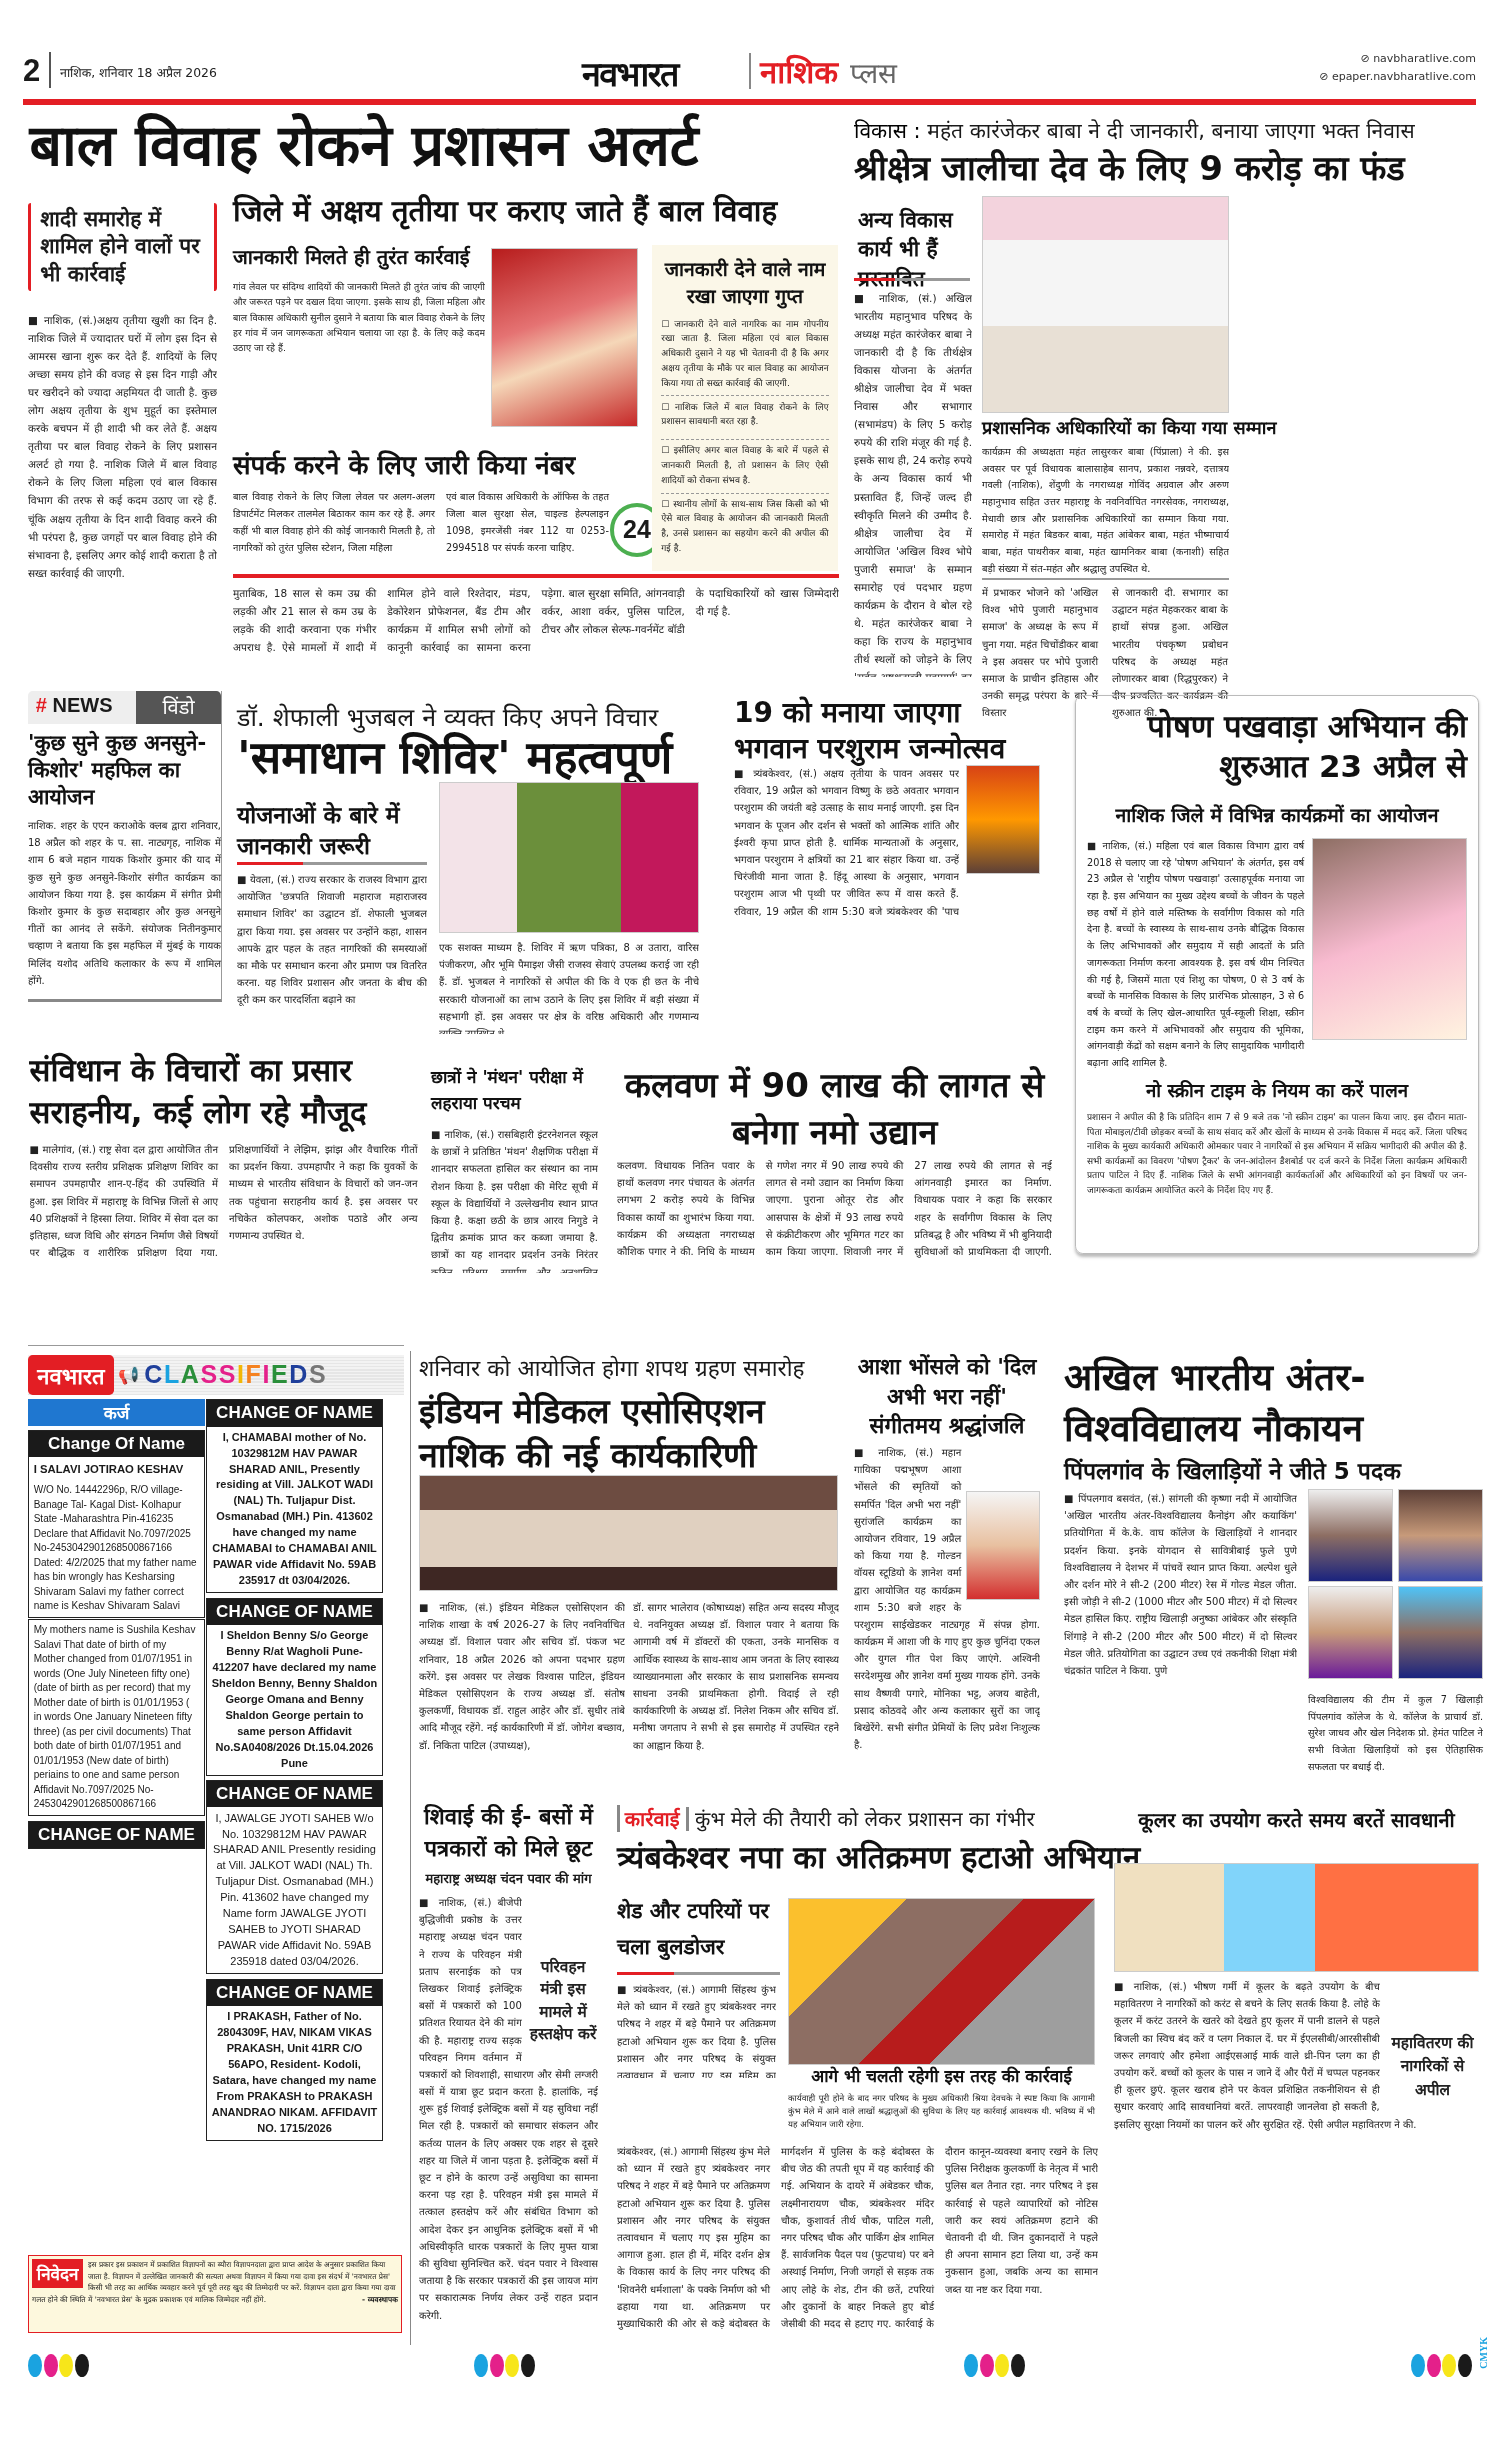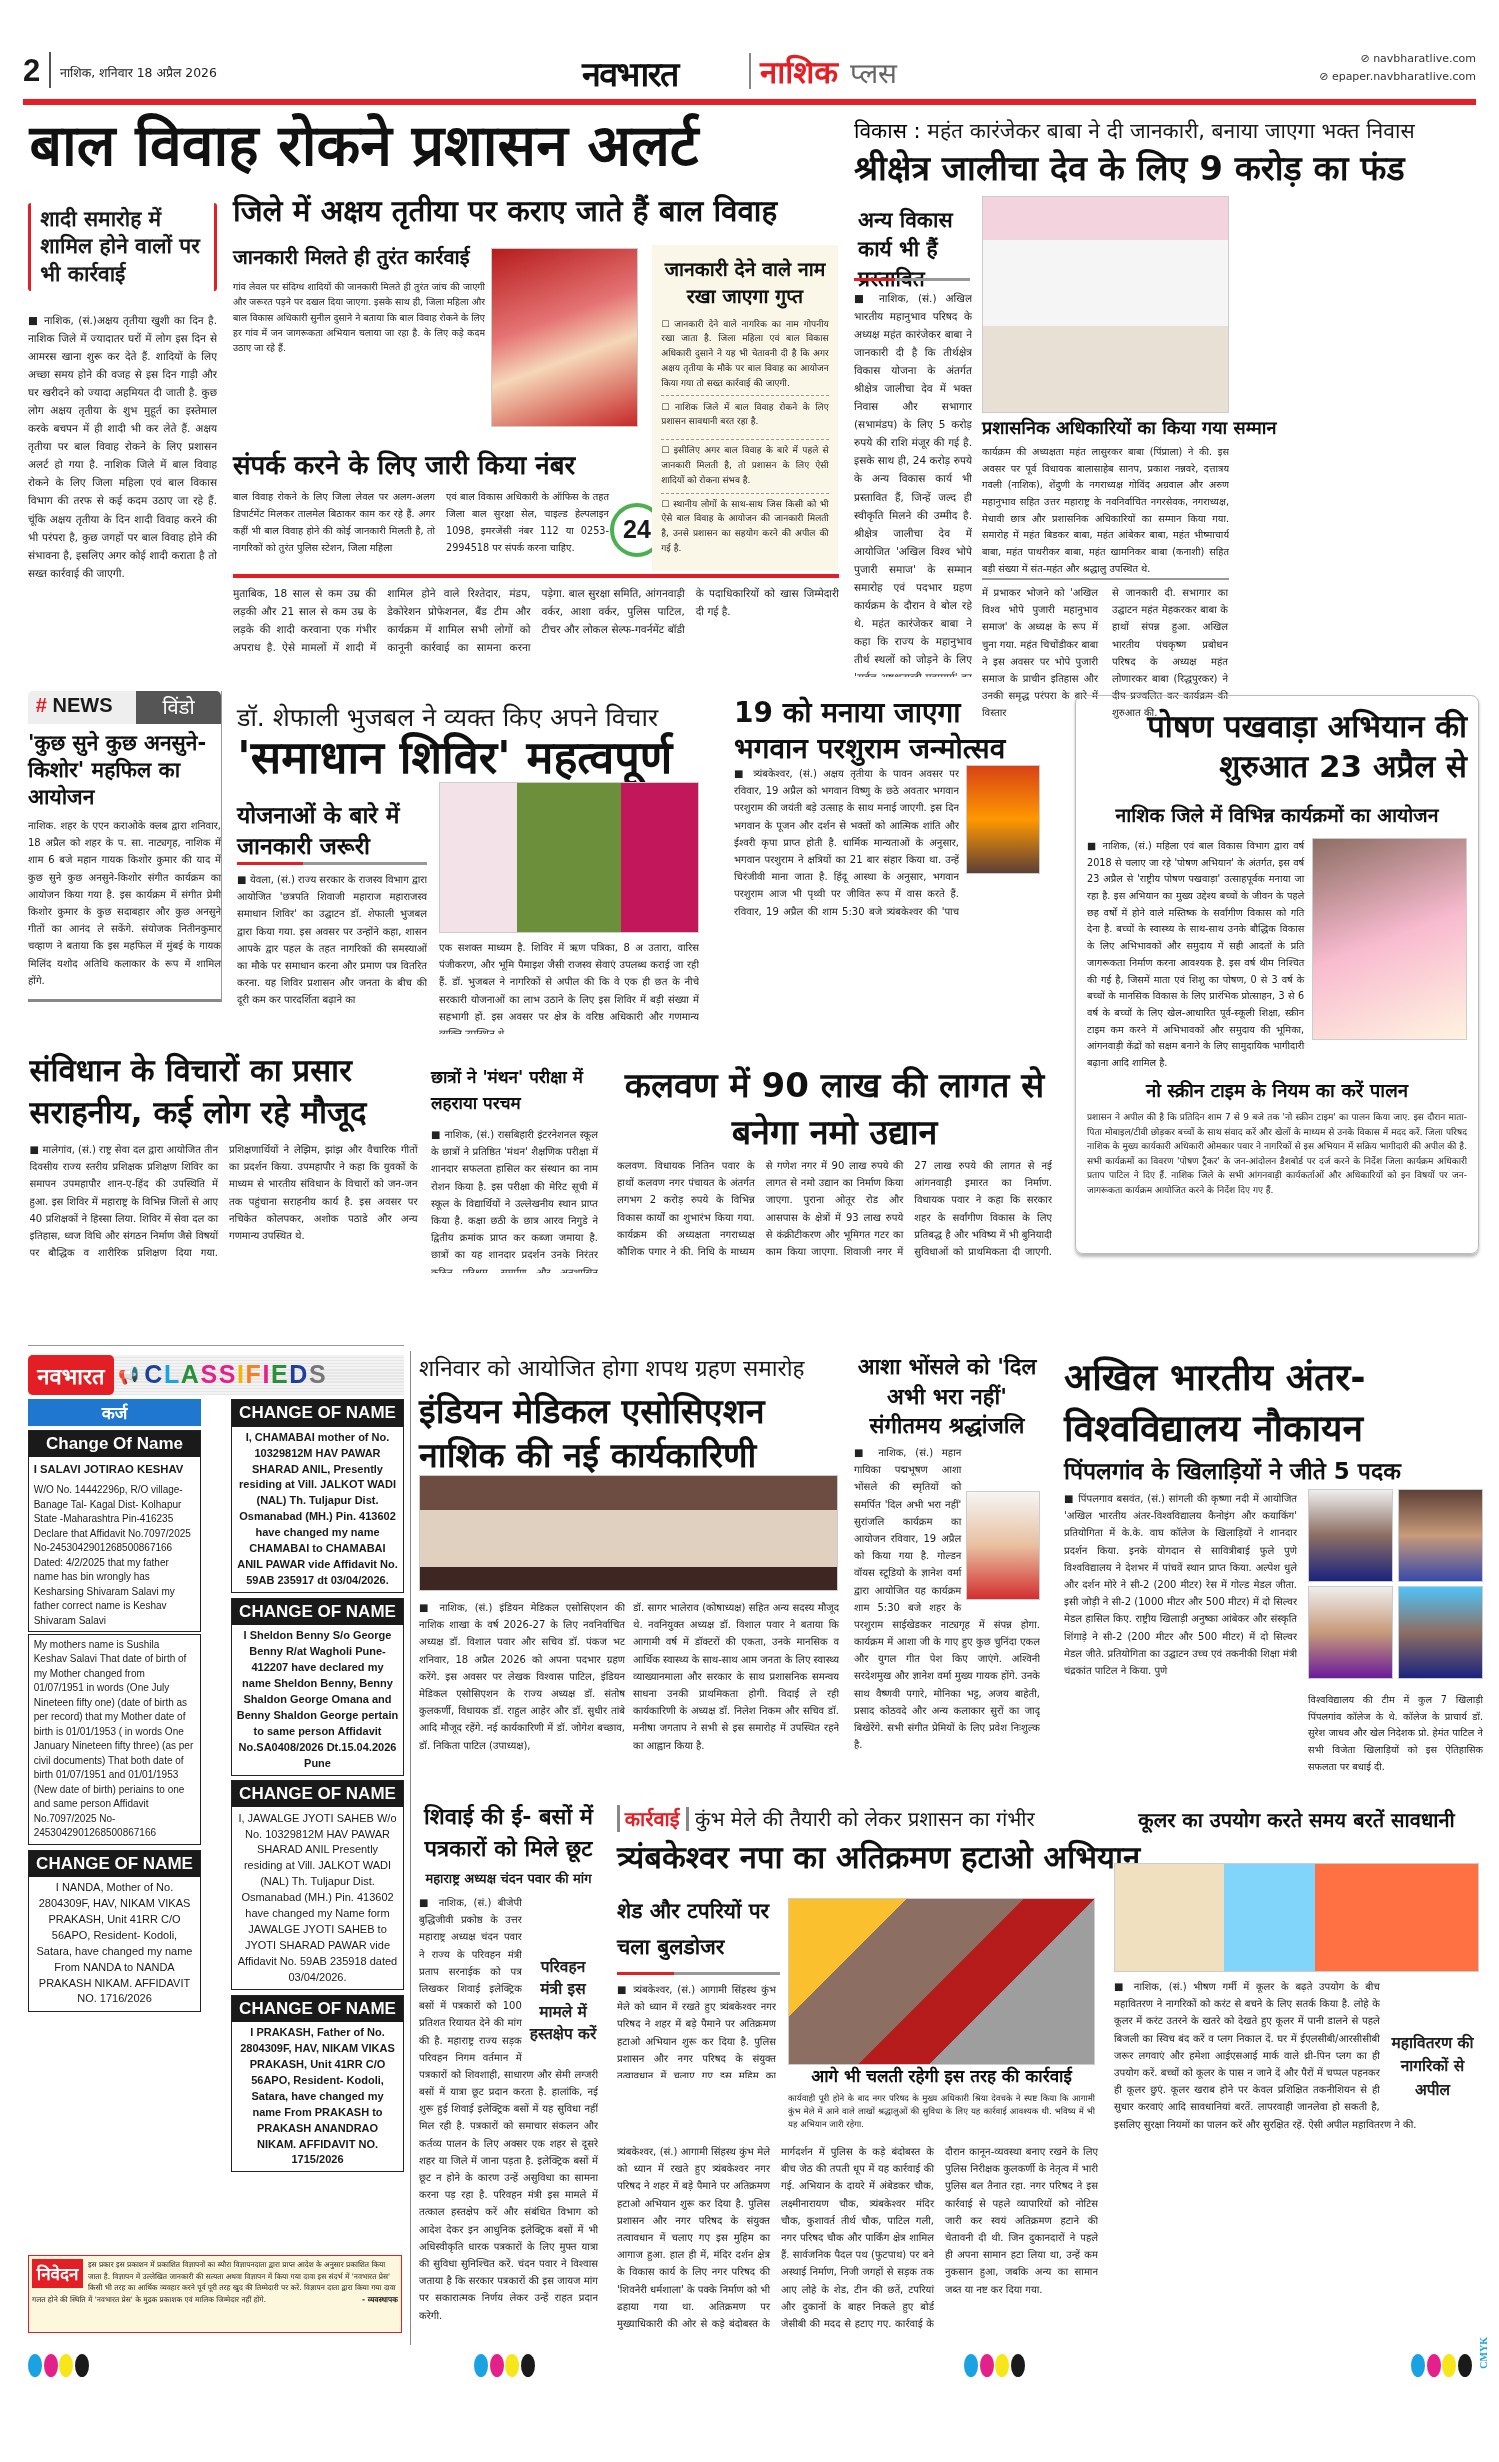--- a/index.html
+++ b/index.html
@@ -112,34 +112,33 @@
 
 <div class="abs h-xl" style="left:617px;top:1062px;width:435px;font-size:34px;text-align:center;line-height:1.38">कलवण में 90 लाख की लागत से बनेगा नमो उद्यान</div>
 <div class="abs body" style="left:617px;top:1157px;width:435px;height:116px;column-count:3;column-gap:11px;overflow:hidden;font-size:10px">कलवण. विधायक नितिन पवार के हाथों कलवण नगर पंचायत के अंतर्गत लगभग 2 करोड़ रुपये के विभिन्न विकास कार्यों का शुभारंभ किया गया. कार्यक्रम की अध्यक्षता नगराध्यक्ष कौशिक पगार ने की. निधि के माध्यम से गणेश नगर में 90 लाख रुपये की लागत से नमो उद्यान का निर्माण किया जाएगा. पुराना ओतूर रोड और आसपास के क्षेत्रों में 93 लाख रुपये से कंक्रीटीकरण और भूमिगत गटर का काम किया जाएगा. शिवाजी नगर में 27 लाख रुपये की लागत से नई आंगनवाड़ी इमारत का निर्माण. विधायक पवार ने कहा कि सरकार शहर के सर्वांगीण विकास के लिए प्रतिबद्ध है और भविष्य में भी बुनियादी सुविधाओं को प्राथमिकता दी जाएगी. इस अवसर पर बाजार समिति सभापति धनंजय पवार सहित कई गणमान्य व्यक्ति और नगरसेवक उपस्थित थे.</div>
 
 <div class="abs" style="left:28px;top:1345px;width:376px;height:850px;border-top:0.8px solid #999">
   <div style="display:flex;align-items:center;margin-top:9.3px;background:repeating-linear-gradient(180deg,#f3f3f3 0 1.6px,#e6e6e6 1.6px 3.1px)">
     <div style="background:#e31e24;color:#fff;font:bold 22px 'DejaVu Sans',sans-serif;padding:4.7px 9.3px;border-radius:4.7px">नवभारत</div>
     <div style="font-size:17px;margin:0 4.7px">📢</div>
     <div id="cls-letters" style="font:bold 25px 'Liberation Sans',sans-serif;letter-spacing:1.6px"><span style="color: rgb(31, 63, 155);">C</span><span style="color: rgb(26, 163, 224);">L</span><span style="color: rgb(42, 143, 58);">A</span><span style="color: rgb(228, 32, 138);">S</span><span style="color: rgb(228, 32, 138);">S</span><span style="color: rgb(242, 183, 5);">I</span><span style="color: rgb(245, 130, 32);">F</span><span style="color: rgb(228, 32, 138);">I</span><span style="color: rgb(42, 143, 58);">E</span><span style="color: rgb(31, 63, 155);">D</span><span style="color: rgb(119, 119, 119);">S</span></div>
   </div>
-  <div style="display:flex;gap:30px;margin-top:4.7px">
+  <div style="display:flex;gap:1px;margin-top:4.7px">
     <div style="width:177px">
       <div style="background:#1f77d0;color:#fff;text-align:center;font:bold 17px 'DejaVu Sans',sans-serif;padding:1.6px">कर्ज</div>
       <div style="border:1.6px solid #222;margin-top:4.7px">
         <div class="cls-head">Change Of Name</div>
         <div class="cls-body l" style="font-weight:bold;font-size:11.3px">I SALAVI JOTIRAO KESHAV</div>
         <div class="cls-body l" style="font-size:10px">W/O No. 14442296p, R/O village- Banage Tal- Kagal Dist- Kolhapur State -Maharashtra Pin-416235 Declare that Affidavit No.7097/2025 No-245304290126850086716​6 Dated: 4/2/2025 that my father name has bin wrongly has Kesharsing Shivaram Salavi my father correct name is Keshav Shivaram Salavi</div>
       </div>
       <div style="border:1.6px solid #222;margin-top:1.6px">
         <div class="cls-body l" style="font-size:10px">My mothers name is Sushila Keshav Salavi That date of birth of my Mother changed from 01/07/1951 in words (One July Nineteen fifty one) (date of birth as per record) that my Mother date of birth is 01/01/1953 ( in words One January Nineteen fifty three) (as per civil documents) That both date of birth 01/07/1951 and 01/01/1953 (New date of birth) periains to one and same person Affidavit No.7097/2025 No-245304290126850086716​6</div>
       </div>
       <div style="border:1.6px solid #222;margin-top:4.7px">
         <div class="cls-head">CHANGE OF NAME</div>
-        <div class="cls-body" style="font-weight:normal;font-size:11px">I NANDA, Mother of No. 2804309F, HAV, NIKAM VIKAS PRAKASH, Unit 41RR C/O 56APO, Resident- Kodoli, Satara, have changed my name From NANDA to NANDA PRAKASH NIKAM. AFFIDAVIT NO. 1716/2026</div>
       </div>
     </div>
     <div style="width:177px">
       <div style="border:1.6px solid #222">
         <div class="cls-head">CHANGE OF NAME</div>
         <div class="cls-body">I, CHAMABAI mother of No. 10329812M HAV PAWAR SHARAD ANIL, Presently residing at Vill. JALKOT WADI (NAL) Th. Tuljapur Dist. Osmanabad (MH.) Pin. 413602 have changed my name CHAMABAI to CHAMABAI ANIL PAWAR vide Affidavit No. 59AB 235917 dt 03/04/2026.</div>
       </div>
       <div style="border:1.6px solid #222;margin-top:4.7px">
         <div class="cls-head">CHANGE OF NAME</div>
         <div class="cls-body" style="font-weight:bold">I Sheldon Benny S/o George Benny R/at Wagholi Pune-412207 have declared my name Sheldon Benny, Benny Shaldon George Omana and Benny Shaldon George pertain to same person Affidavit No.SA0408/2026 Dt.15.04.2026 Pune</div>

